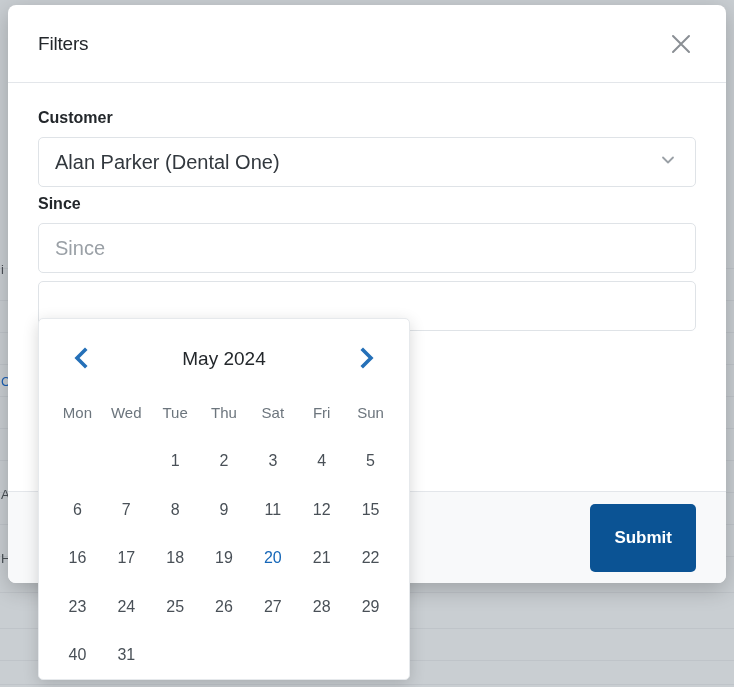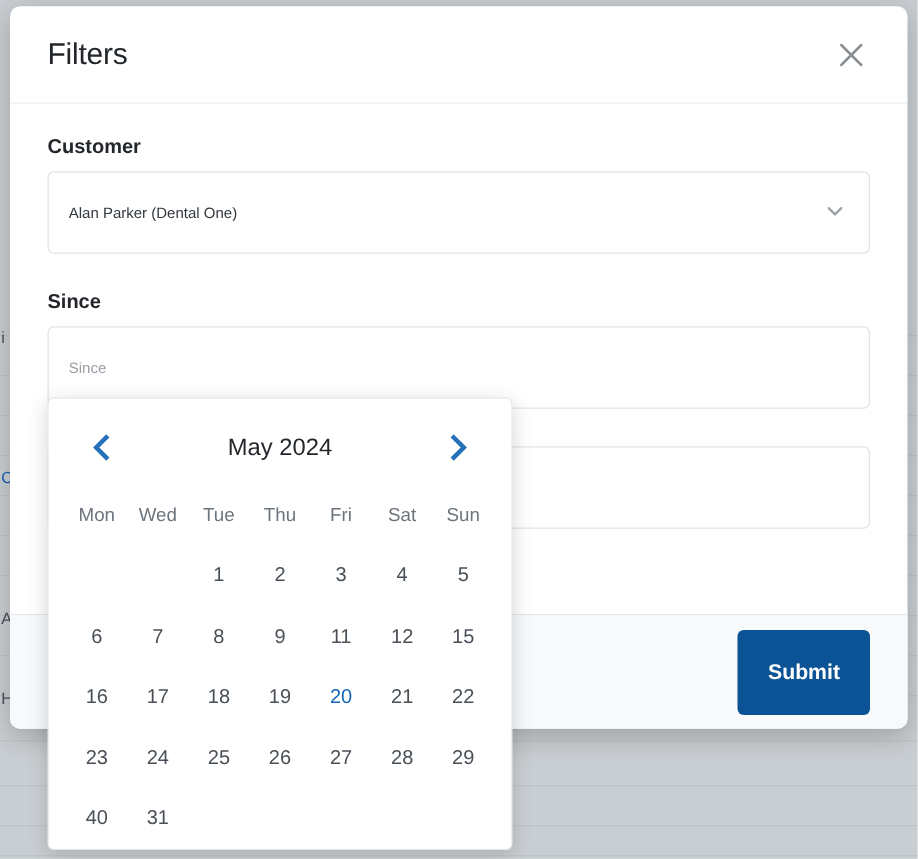--- a/index.html
+++ b/index.html
@@ -57,21 +57,21 @@
     height: 78px;
     border-bottom: 1px solid #e3e6ea;
     display: flex;
     align-items: center;
     justify-content: space-between;
     padding: 0 30px;
     box-sizing: border-box;
     border-radius: 8px 8px 0 0;
   }
   .modal-title {
-    font-size: 24px;
+    font-size: 19px;
     color: #23272b;
     font-weight: 400;
     letter-spacing: -0.2px;
   }
   .close-btn {
     width: 30px;
     height: 30px;
     display: flex;
     align-items: center;
     justify-content: center;
@@ -88,30 +88,30 @@
     position: relative;
   }
 
   .field-label {
     font-size: 16px;
     font-weight: bold;
     color: #23272b;
     margin: 0 0 10px 0;
     display: block;
   }
-  .field-group { margin-bottom: 30px; }
+  .field-group { margin-bottom: 8px; }
 
   .control {
     width: 100%;
-    height: 66px;
+    height: 50px;
     box-sizing: border-box;
     border: 1px solid #dfe3e7;
     border-radius: 5px;
     background: #ffffff;
-    font-size: 12px;
+    font-size: 20px;
     color: #32383e;
     padding: 0 16px;
     font-family: "Liberation Sans", sans-serif;
     display: flex;
     align-items: center;
     justify-content: space-between;
     outline: none;
   }
   .control .value { color: #32383e; }
   input.control { display: block; }
@@ -296,22 +296,22 @@
           <path d="M6 3 L14 11 L6 19" stroke="#2570b8" stroke-width="3.6" fill="none" stroke-linecap="square" stroke-linejoin="miter"></path>
         </svg>
       </span>
     </button>
   </div>
   <div class="dp-grid" id="dp-weekdays">
       <div class="dp-weekday">Mon</div>
       <div class="dp-weekday">Wed</div>
       <div class="dp-weekday">Tue</div>
       <div class="dp-weekday">Thu</div>
+      <div class="dp-weekday">Sat</div>
       <div class="dp-weekday">Fri</div>
-      <div class="dp-weekday">Sat</div>
       <div class="dp-weekday">Sun</div>
     </div>
   <div class="dp-grid" id="dp-days">
       <div class="dp-day empty"></div>
       <div class="dp-day empty"></div>
       <div class="dp-day">1</div>
       <div class="dp-day">2</div>
       <div class="dp-day">3</div>
       <div class="dp-day">4</div>
       <div class="dp-day">5</div>

